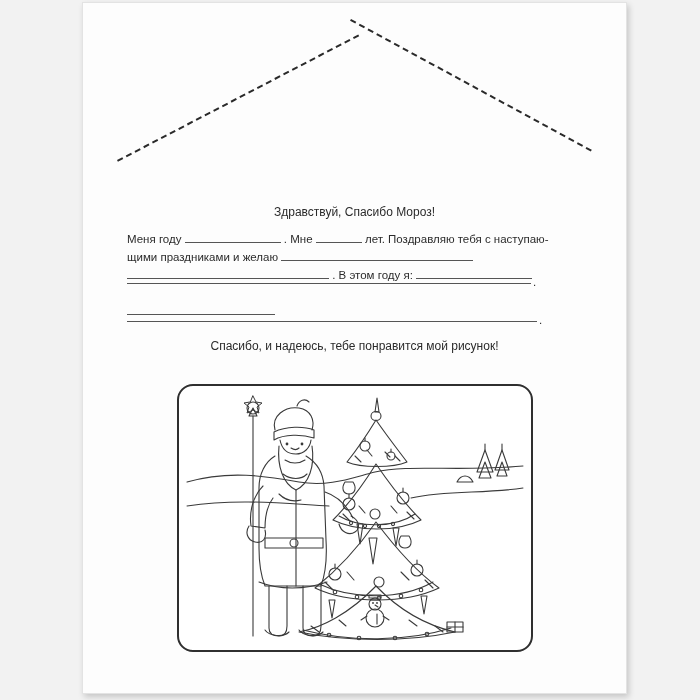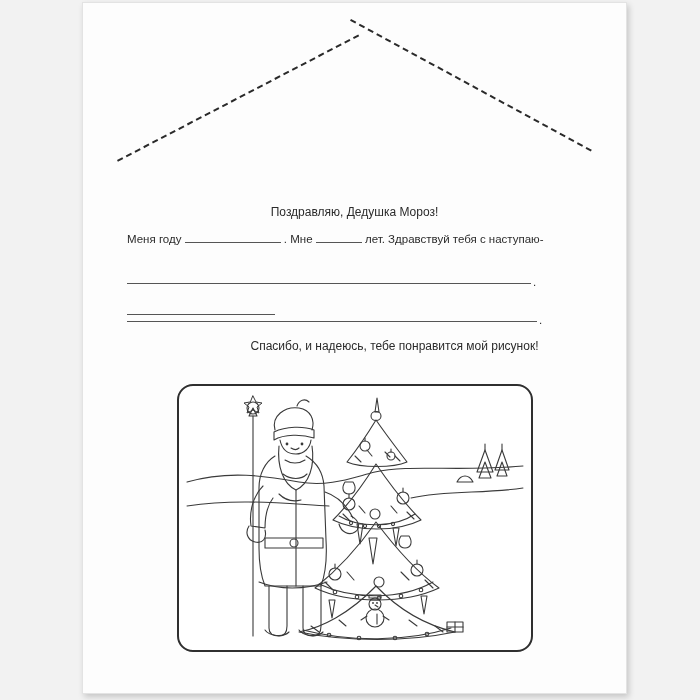--- a/index.html
+++ b/index.html
@@ -69,21 +69,20 @@
     text-align: center;
     font-size: 12px;
   }
   .thanks {
     position: absolute;
     left: 0;
     top: 336px;
     width: 100%;
     text-align: center;
     font-size: 12px;
-    margin-left: 40px;
   }
   .line-row {
     position: absolute;
     white-space: nowrap;
     font-size: 11.5px;
   }
   .blank {
     display: inline-block;
     border-bottom: 1px solid #555;
     height: 11px;
@@ -120,31 +119,40 @@
 <div id="page">
 
   <div class="sheet">
     <div class="sheet-inner">
 
       <div class="fold fold-left"></div>
       <div class="fold fold-right"></div>
 
       <div class="letter">
 
-        <div class="greeting">Поздравляю, Дедушка Мороз!</div>
+        <div class="greeting">Здравствуй, Спасибо Мороз!</div>
 
         <div class="line-row" style="left:44px; top:228px;">
           <span>Меня году</span>
           <span class="blank" style="width:96px;"></span>
           <span>. Мне</span>
           <span class="blank" style="width:46px;"></span>
-          <span>лет. Здравствуй тебя с наступаю-</span>
-        </div>
-
-
+          <span>лет. Поздравляю тебя с наступаю-</span>
+        </div>
+
+        <div class="line-row" style="left:44px; top:246px;">
+          <span>щими праздниками и желаю</span>
+          <span class="blank" style="width:192px;"></span>
+        </div>
+
+        <div class="line-row" style="left:44px; top:264px;">
+          <span class="blank" style="width:202px;"></span>
+          <span>. В этом году я:</span>
+          <span class="blank" style="width:116px;"></span>
+        </div>
 
         <div class="rule" style="left:44px; top:280px; width:404px;"></div>
         <div class="period" style="left:450px; top:272px;">.</div>
 
         <div class="line-row" style="left:44px; top:300px;">
           <span class="blank" style="width:148px;"></span>
         </div>
 
         <div class="rule" style="left:44px; top:318px; width:410px;"></div>
         <div class="period" style="left:456px; top:310px;">.</div>

